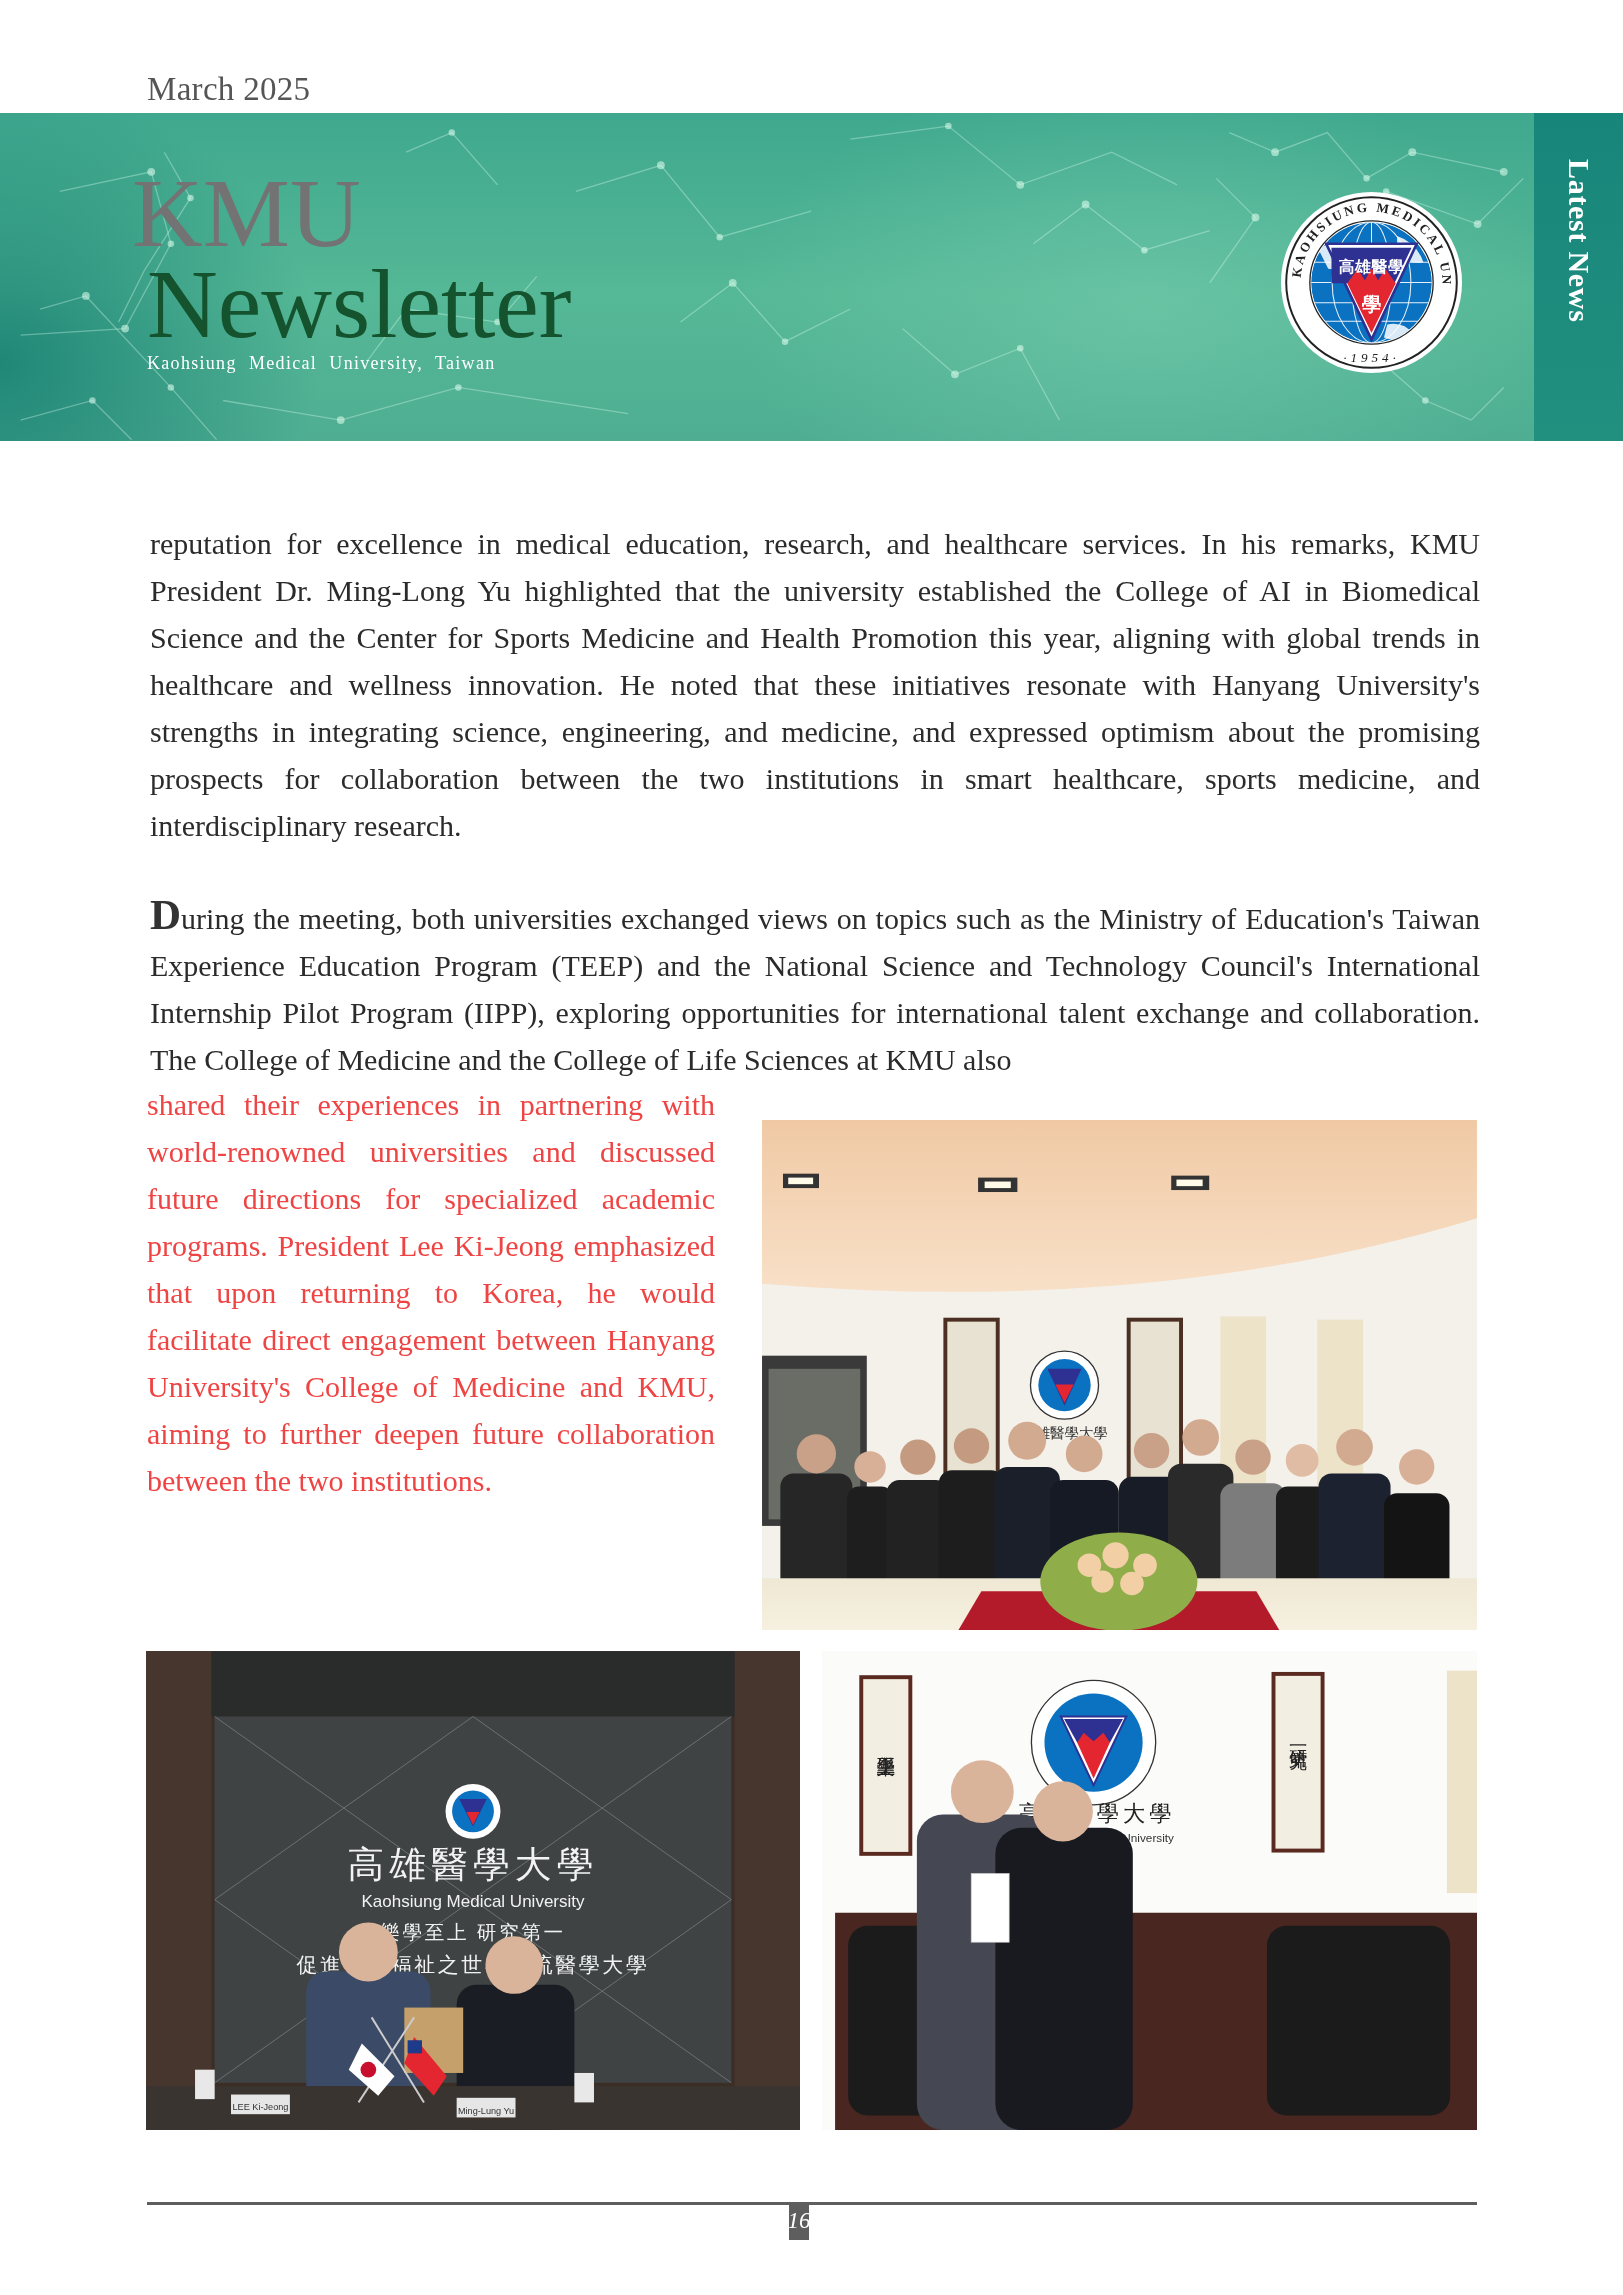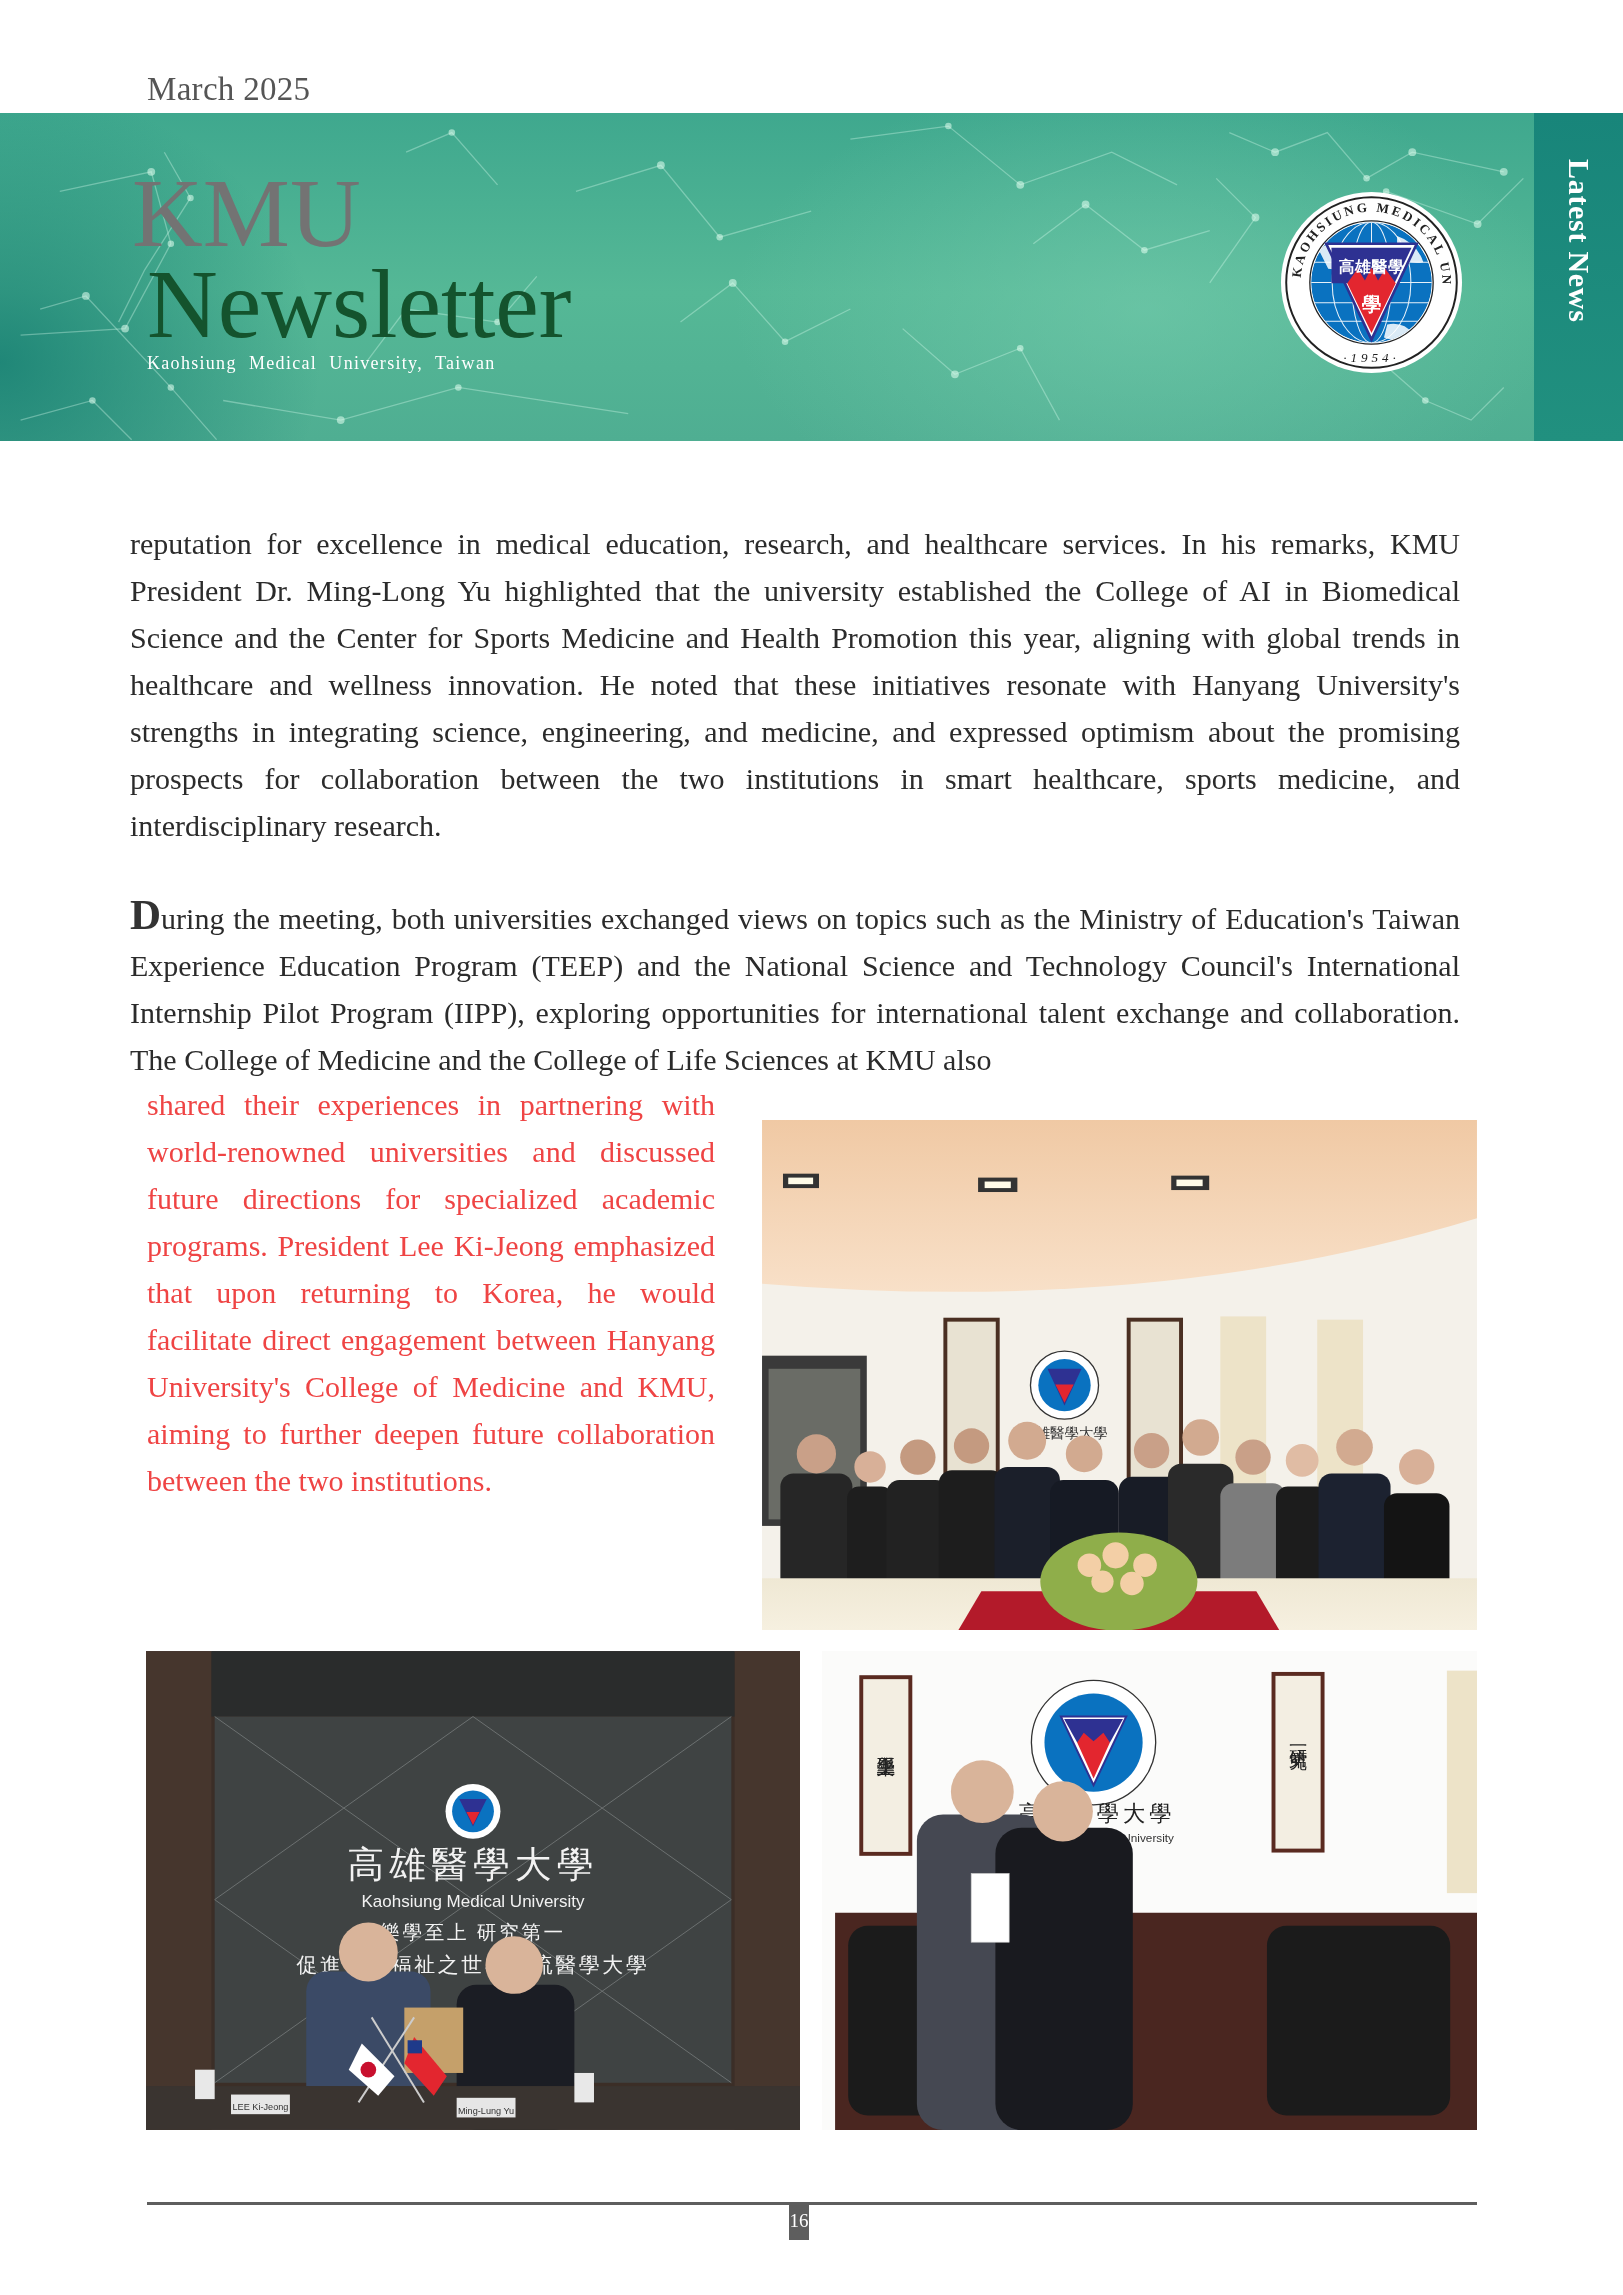--- a/index.html
+++ b/index.html
@@ -18,34 +18,34 @@
   .side-tab { position:absolute; left:1534px; top:0; width:90px; height:328px; background:linear-gradient(180deg,#18857a,#21907f); }
   .side-tab-label { position:absolute; left:1534px; top:0; width:90px; height:328px; display:flex; align-items:center; justify-content:center; }
   .side-tab-label span { writing-mode:vertical-rl; font-size:30px; font-weight:bold; color:#ffffff; margin-top:-72px; letter-spacing:0.7px; }
 
   .title1 { left:132px; top:164px; font-size:98px; line-height:98px; color:#737373; }
   .title2 { left:147px; top:255px; font-size:98px; line-height:98px; color:#14532d; }
   .subtitle { left:147px; top:353px; font-size:18px; color:#ffffff; letter-spacing:1.3px; word-spacing:6.5px; }
 
   .logo { left:1279px; top:190px; width:185px; height:185px; }
 
-  .body-text { left:130px; width:1330px; font-size:30px; line-height:47px; color:#2b2b2b; text-align:justify; text-align-last:left; }
+  .body-text { left:150px; width:1330px; font-size:30px; line-height:47px; color:#2b2b2b; text-align:justify; text-align-last:left; }
   .p1 { top:520px; }
   .p2 { top:895px; }
   .dropcap { font-size:43px; line-height:33px; font-weight:bold; color:#333; }
   .p3 { left:147px; top:1081px; width:568px; font-size:30px; line-height:47px; text-align:justify; color:#ef4444; }
 
   .photo { overflow:hidden; }
   .photo svg { display:block; }
   .ph1 { left:762px; top:1120px; width:715px; height:510px; }
   .ph2 { left:146px; top:1651px; width:654px; height:479px; }
   .ph3 { left:822px; top:1651px; width:655px; height:479px; }
 
   .footer-rule { left:147px; top:2202px; width:1330px; height:3.3px; background:#5e5e5e; }
-  .page-num { left:789px; top:2202px; width:20px; height:38px; background:#5e5e5e; color:#ffffff; font-size:19px; display:flex; align-items:center; justify-content:center; }
+  .page-num { left:789px; top:2202px; width:20px; height:38px; background:#5e5e5e; color:#ffffff; font-size:23px; display:flex; align-items:center; justify-content:center;font-style:italic; }
 </style>
 </head>
 <body>
 
 <div class="abs date">March 2025</div>
 
 <div class="abs banner">
   <svg class="net" width="1623" height="328" viewBox="0 0 2481 502">
     <g stroke="rgba(220,255,240,0.35)" stroke-width="2" fill="none">
       <polyline points="60,300 130,280 260,420 330,500"></polyline>

